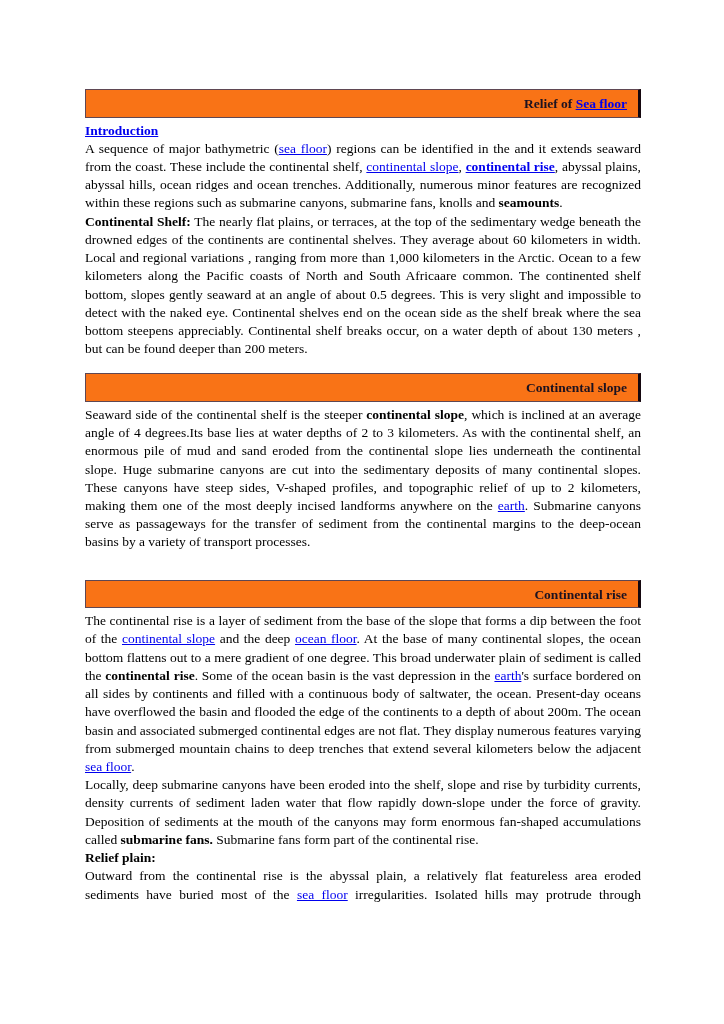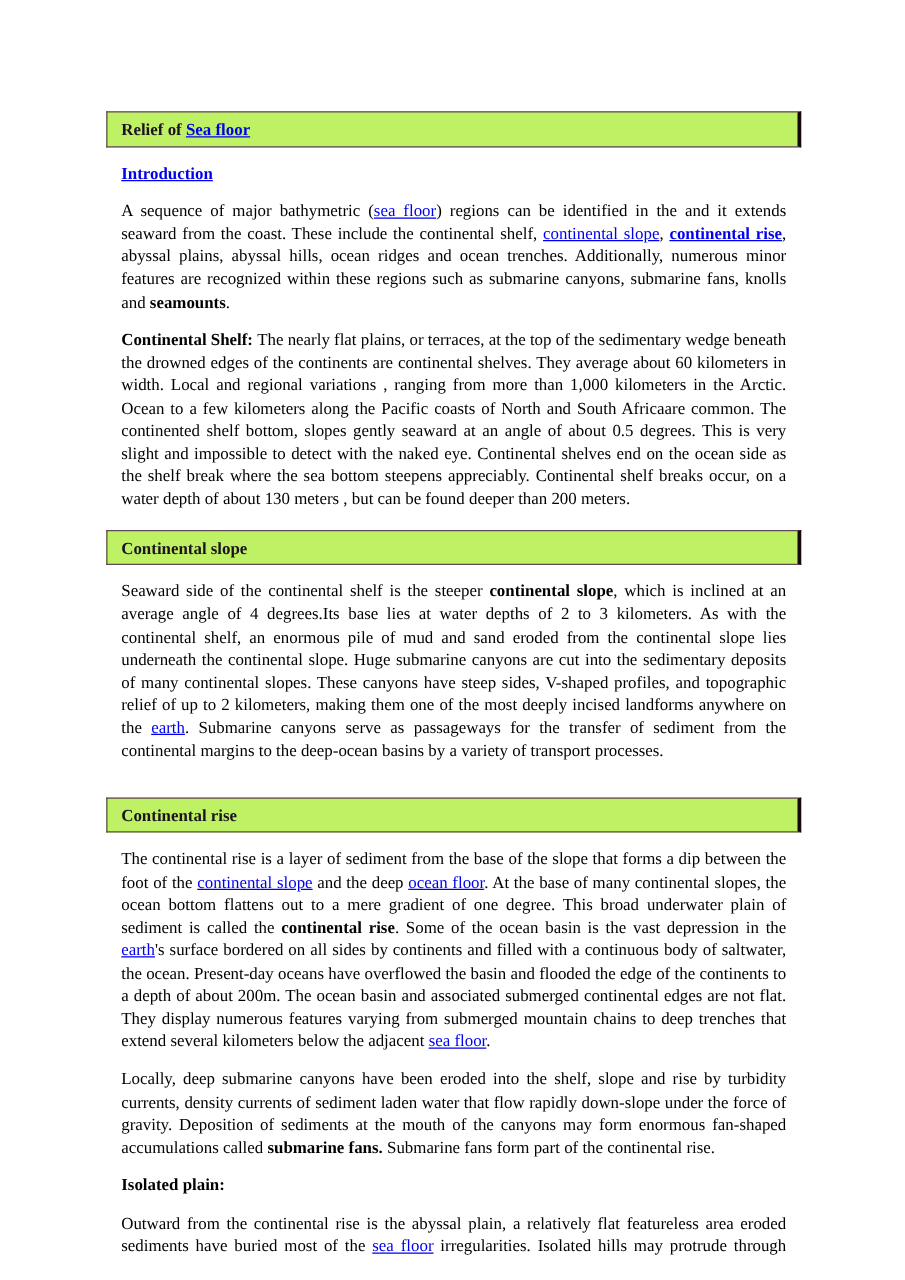--- a/index.html
+++ b/index.html
@@ -15,34 +15,35 @@
     color: #000000;
   }
   .page {
     box-sizing: border-box;
     width: 724px;
     height: 1024px;
     padding: 89px 83px 0 85px;
   }
   .bar {
     box-sizing: border-box;
-    background: #bef264;
+    background: #f97316;
     border: 1px solid #5f4753;
     border-right: 3px solid #15080f;
-    padding: 5px 11px 4px 11px;
+    padding: 5px 11px 4px 29px;
     font-size: 13.5px;
     font-weight: bold;
     color: #1c1220;
     margin: 15px 0 4px 0;
     line-height: 1.3;
+    text-align: right;
   }
   .bar.first { margin-top: 0; }
   .bar.gap-lg { margin-top: 28px; }
   .para {
-    margin: 12px;
+    margin: 0;
     font-size: 13.5px;
     line-height: 1.35;
     text-align: justify;
   }
   .para.heading-line { text-align: left; }
   .para.last-justify { text-align-last: justify; }
   .b { font-weight: bold; }
   a.lnk {
     color: #0000ee;
     text-decoration: underline;
@@ -65,17 +66,17 @@
   <div class="bar"><span class="b">Continental slope</span></div>
 
   <p class="para"><span>Seaward side of the continental shelf is the steeper </span><span class="b">continental slope</span><span>, which is inclined at an average angle of 4 degrees.Its base lies at water depths of 2 to 3 kilometers. As with the continental shelf, an enormous pile of mud and sand eroded from the continental slope lies underneath the continental slope. Huge submarine canyons are cut into the sedimentary deposits of many continental slopes. These canyons have steep sides, V-shaped profiles, and topographic relief of up to 2 kilometers, making them one of the most deeply incised landforms anywhere on the </span><a class="lnk" href="#">earth</a><span>. Submarine canyons serve as passageways for the transfer of sediment from the continental margins to the deep-ocean basins by a variety of transport processes.</span></p>
 
   <div class="bar gap-lg"><span class="b">Continental rise</span></div>
 
   <p class="para"><span>The continental rise is a layer of sediment from the base of the slope that forms a dip between the foot of the </span><a class="lnk" href="#">continental slope</a><span> and the deep </span><a class="lnk" href="#">ocean floor</a><span>. At the base of many continental slopes, the ocean bottom flattens out to a mere gradient of one degree. This broad underwater plain of sediment is called the </span><span class="b">continental rise</span><span>. Some of the ocean basin is the vast depression in the </span><a class="lnk" href="#">earth</a><span>'s surface bordered on all sides by continents and filled with a continuous body of saltwater, the ocean. Present-day oceans have overflowed the basin and flooded the edge of the continents to a depth of about 200m. The ocean basin and associated submerged continental edges are not flat. They display numerous features varying from submerged mountain chains to deep trenches that extend several kilometers below the adjacent </span><a class="lnk" href="#">sea floor</a><span>.</span></p>
 
   <p class="para"><span>Locally, deep submarine canyons have been eroded into the shelf, slope and rise by turbidity currents, density currents of sediment laden water that flow rapidly down-slope under the force of gravity. Deposition of sediments at the mouth of the canyons may form enormous fan-shaped accumulations called </span><span class="b">submarine fans.</span><span> Submarine fans form part of the continental rise.</span></p>
 
-  <p class="para heading-line"><span class="b">Isolated plain:</span></p>
+  <p class="para heading-line"><span class="b">Relief plain:</span></p>
 
   <p class="para last-justify"><span>Outward from the continental rise is the abyssal plain, a relatively flat featureless area eroded sediments have buried most of the </span><a class="lnk" href="#">sea floor</a><span> irregularities. Isolated hills may protrude through</span></p>
 
 </div>
 
 </body></html>

